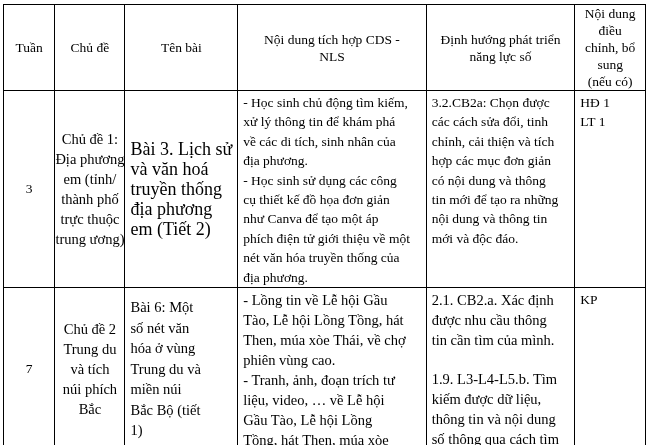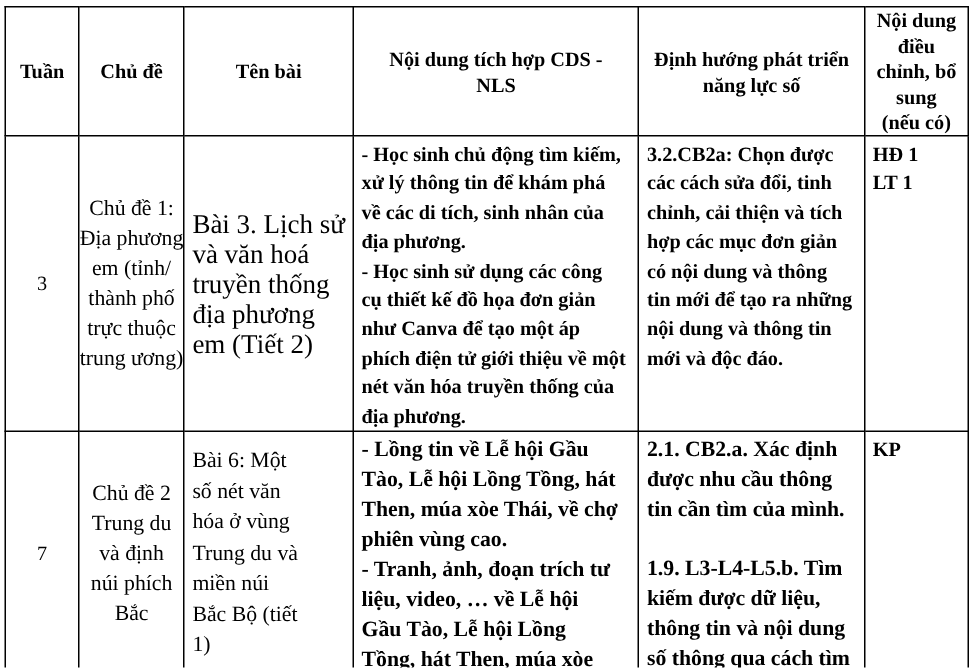--- a/index.html
+++ b/index.html
@@ -10,25 +10,25 @@
       font-family: "Liberation Serif", "DejaVu Serif", serif;
       color: #000;
       table-layout: fixed;
     }
     table.plan td, table.plan th {
       border: 1.3px solid #000;
       padding: 0;
       vertical-align: middle;
     }
     th {
-      font-weight: bold; font-size: 13.5px; line-height: 17px; text-align: center;
+      font-weight: normal; font-size: 13.5px; line-height: 17px; text-align: center;
     }
     td { font-size: 13.5px; line-height: 19.4px; }
     .c { text-align: center; margin-left: 40px; }
-    .top { vertical-align: top !important; font-weight: bold; }
+    .top { vertical-align: top !important; }
     .pad { padding: 2px 5px 0 5px !important; }
     .line { display: block; white-space: nowrap; }
     .gap { display: block; height: 19px; }
   </style>
 </head>
 <body>
 
 <table class="plan">
   <colgroup>
     <col style="width:59px">
@@ -103,21 +103,21 @@
       <span class="line">HĐ 1</span>
       <span class="line">LT 1</span>
     </td>
   </tr>
 
   <tr style="height:163px">
     <td class="c">7</td>
     <td class="c" style="font-size:14.5px;line-height:20px">
       <span class="line">Chủ đề 2</span>
       <span class="line">Trung du</span>
-      <span class="line">và định</span>
+      <span class="line">và tích</span>
       <span class="line">núi phích</span>
       <span class="line">Bắc</span>
     </td>
     <td class="pad" style="padding-top:0!important;font-size:14.5px;line-height:20.5px">
       <span class="line">Bài 6: Một</span>
       <span class="line">số nét văn</span>
       <span class="line">hóa ở vùng</span>
       <span class="line">Trung du và</span>
       <span class="line">miền núi</span>
       <span class="line">Bắc Bộ (tiết</span>

